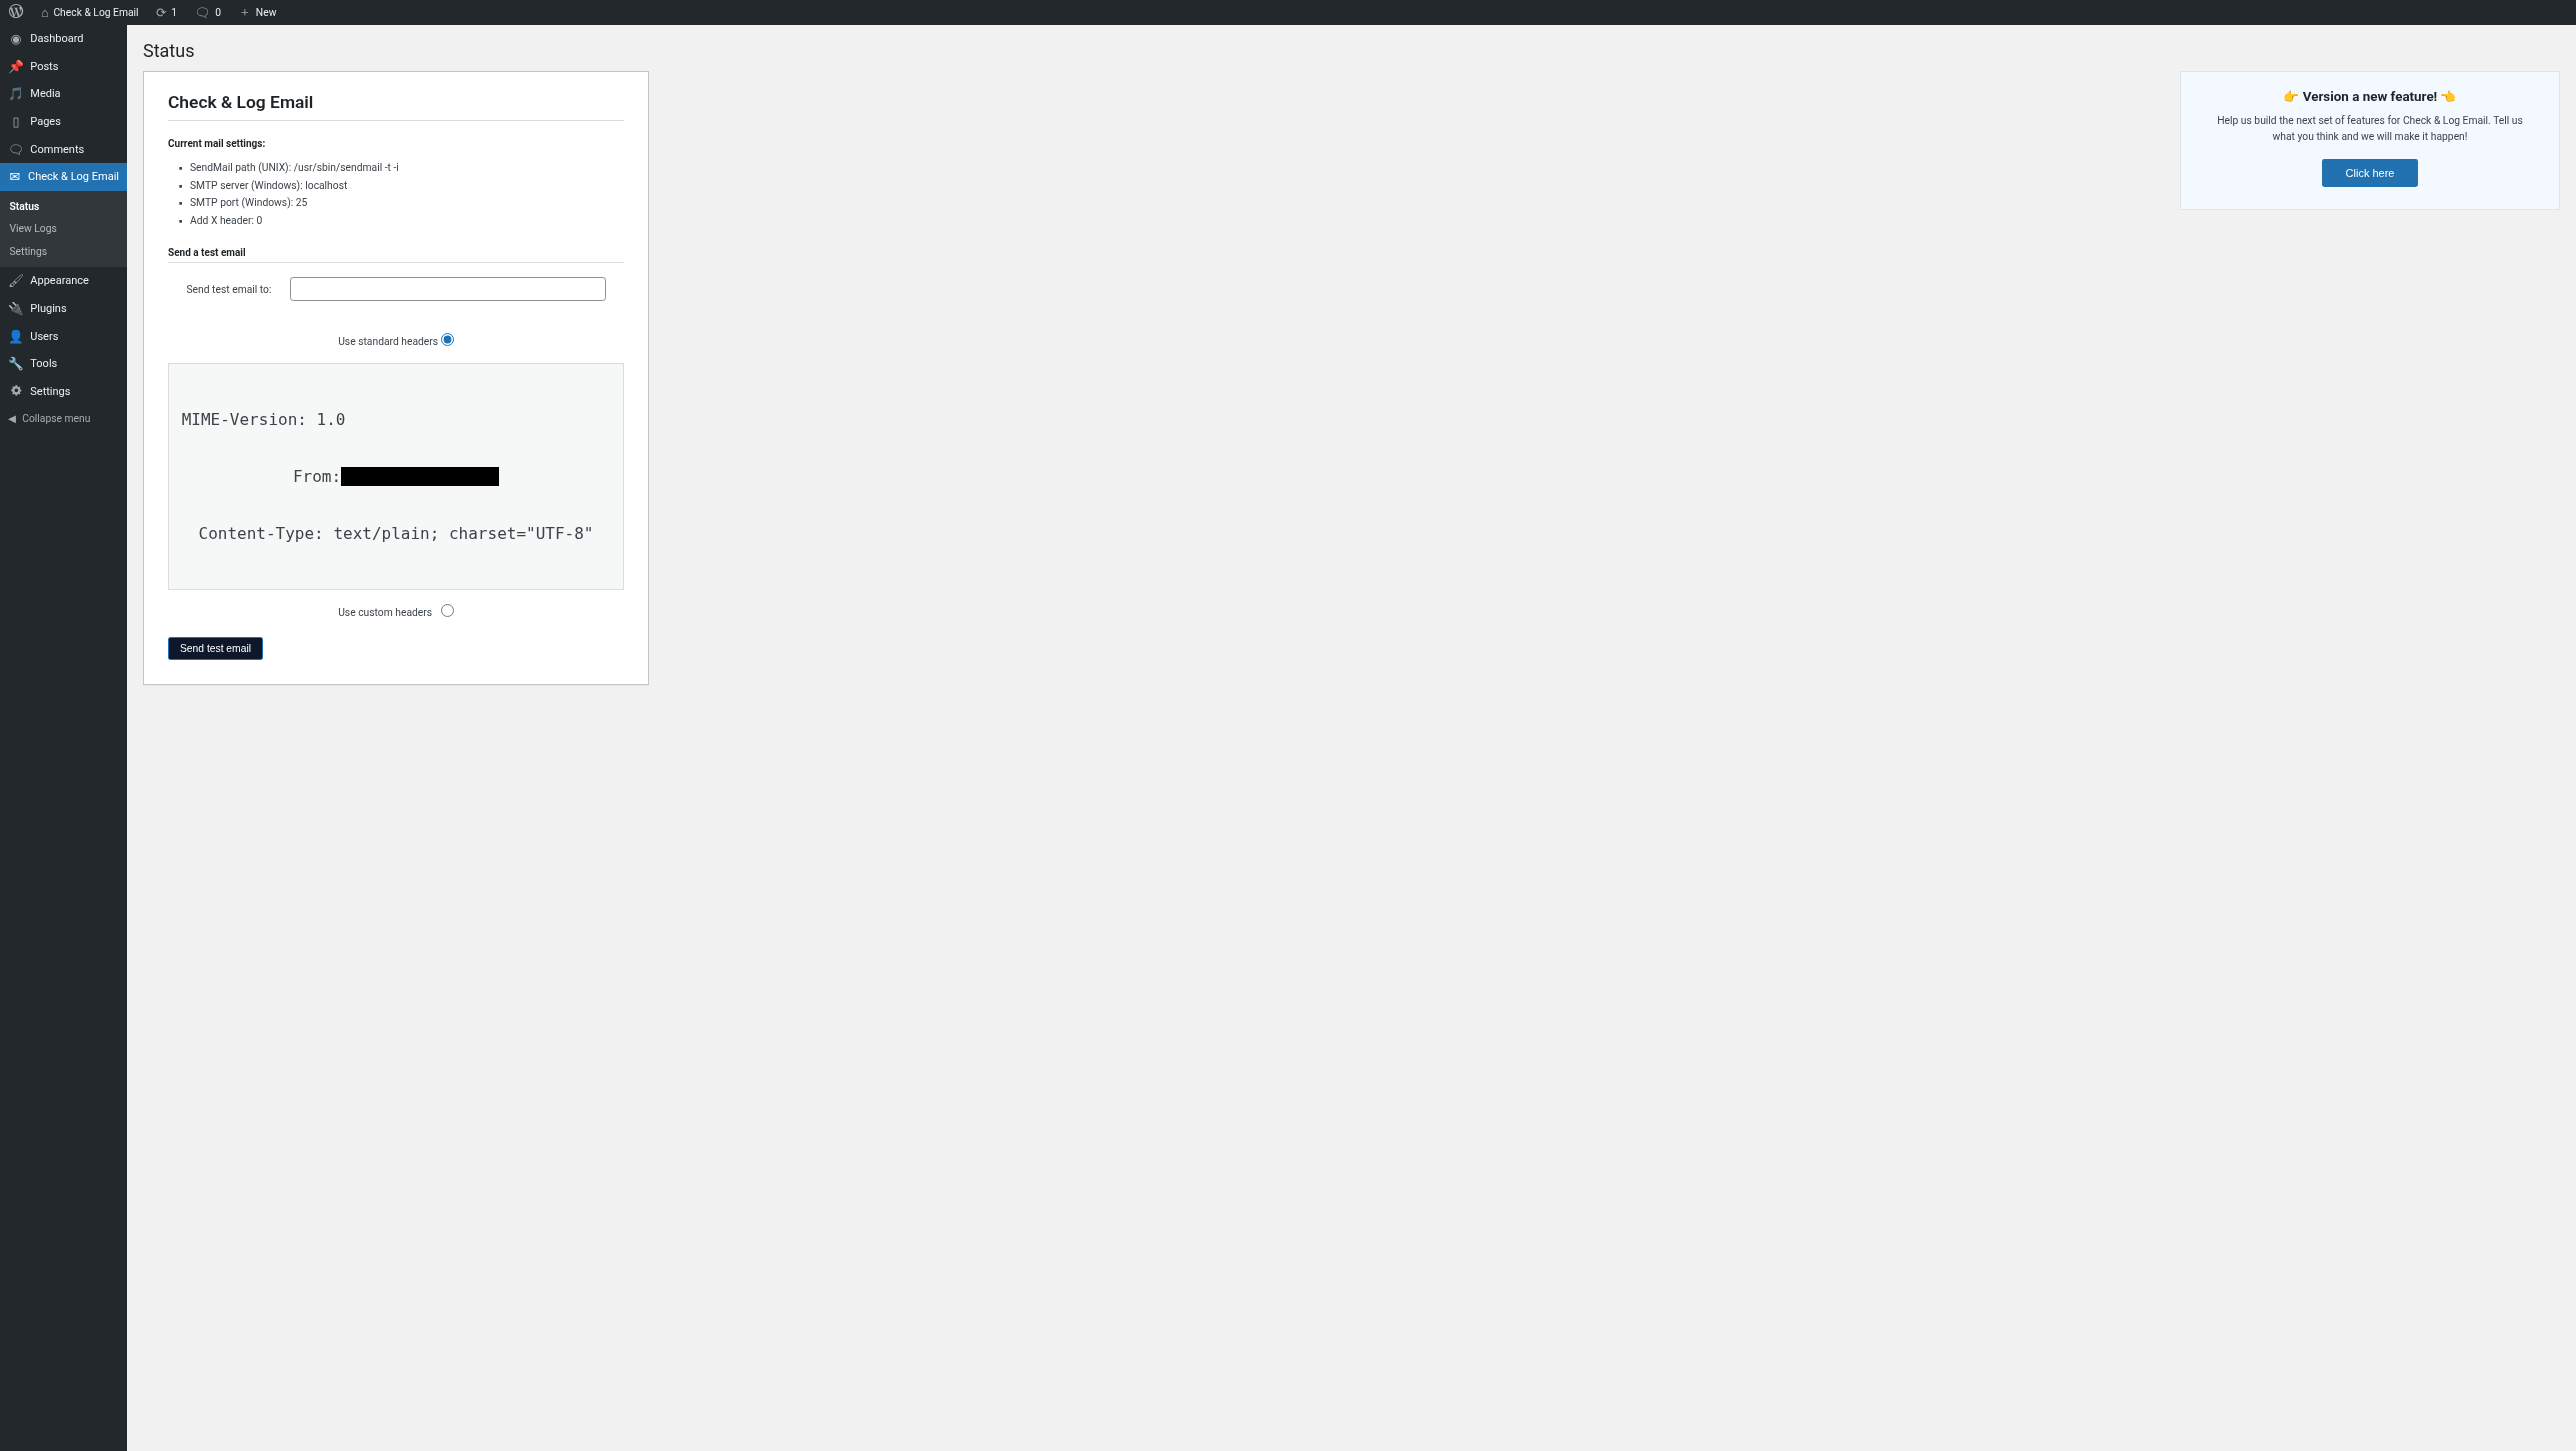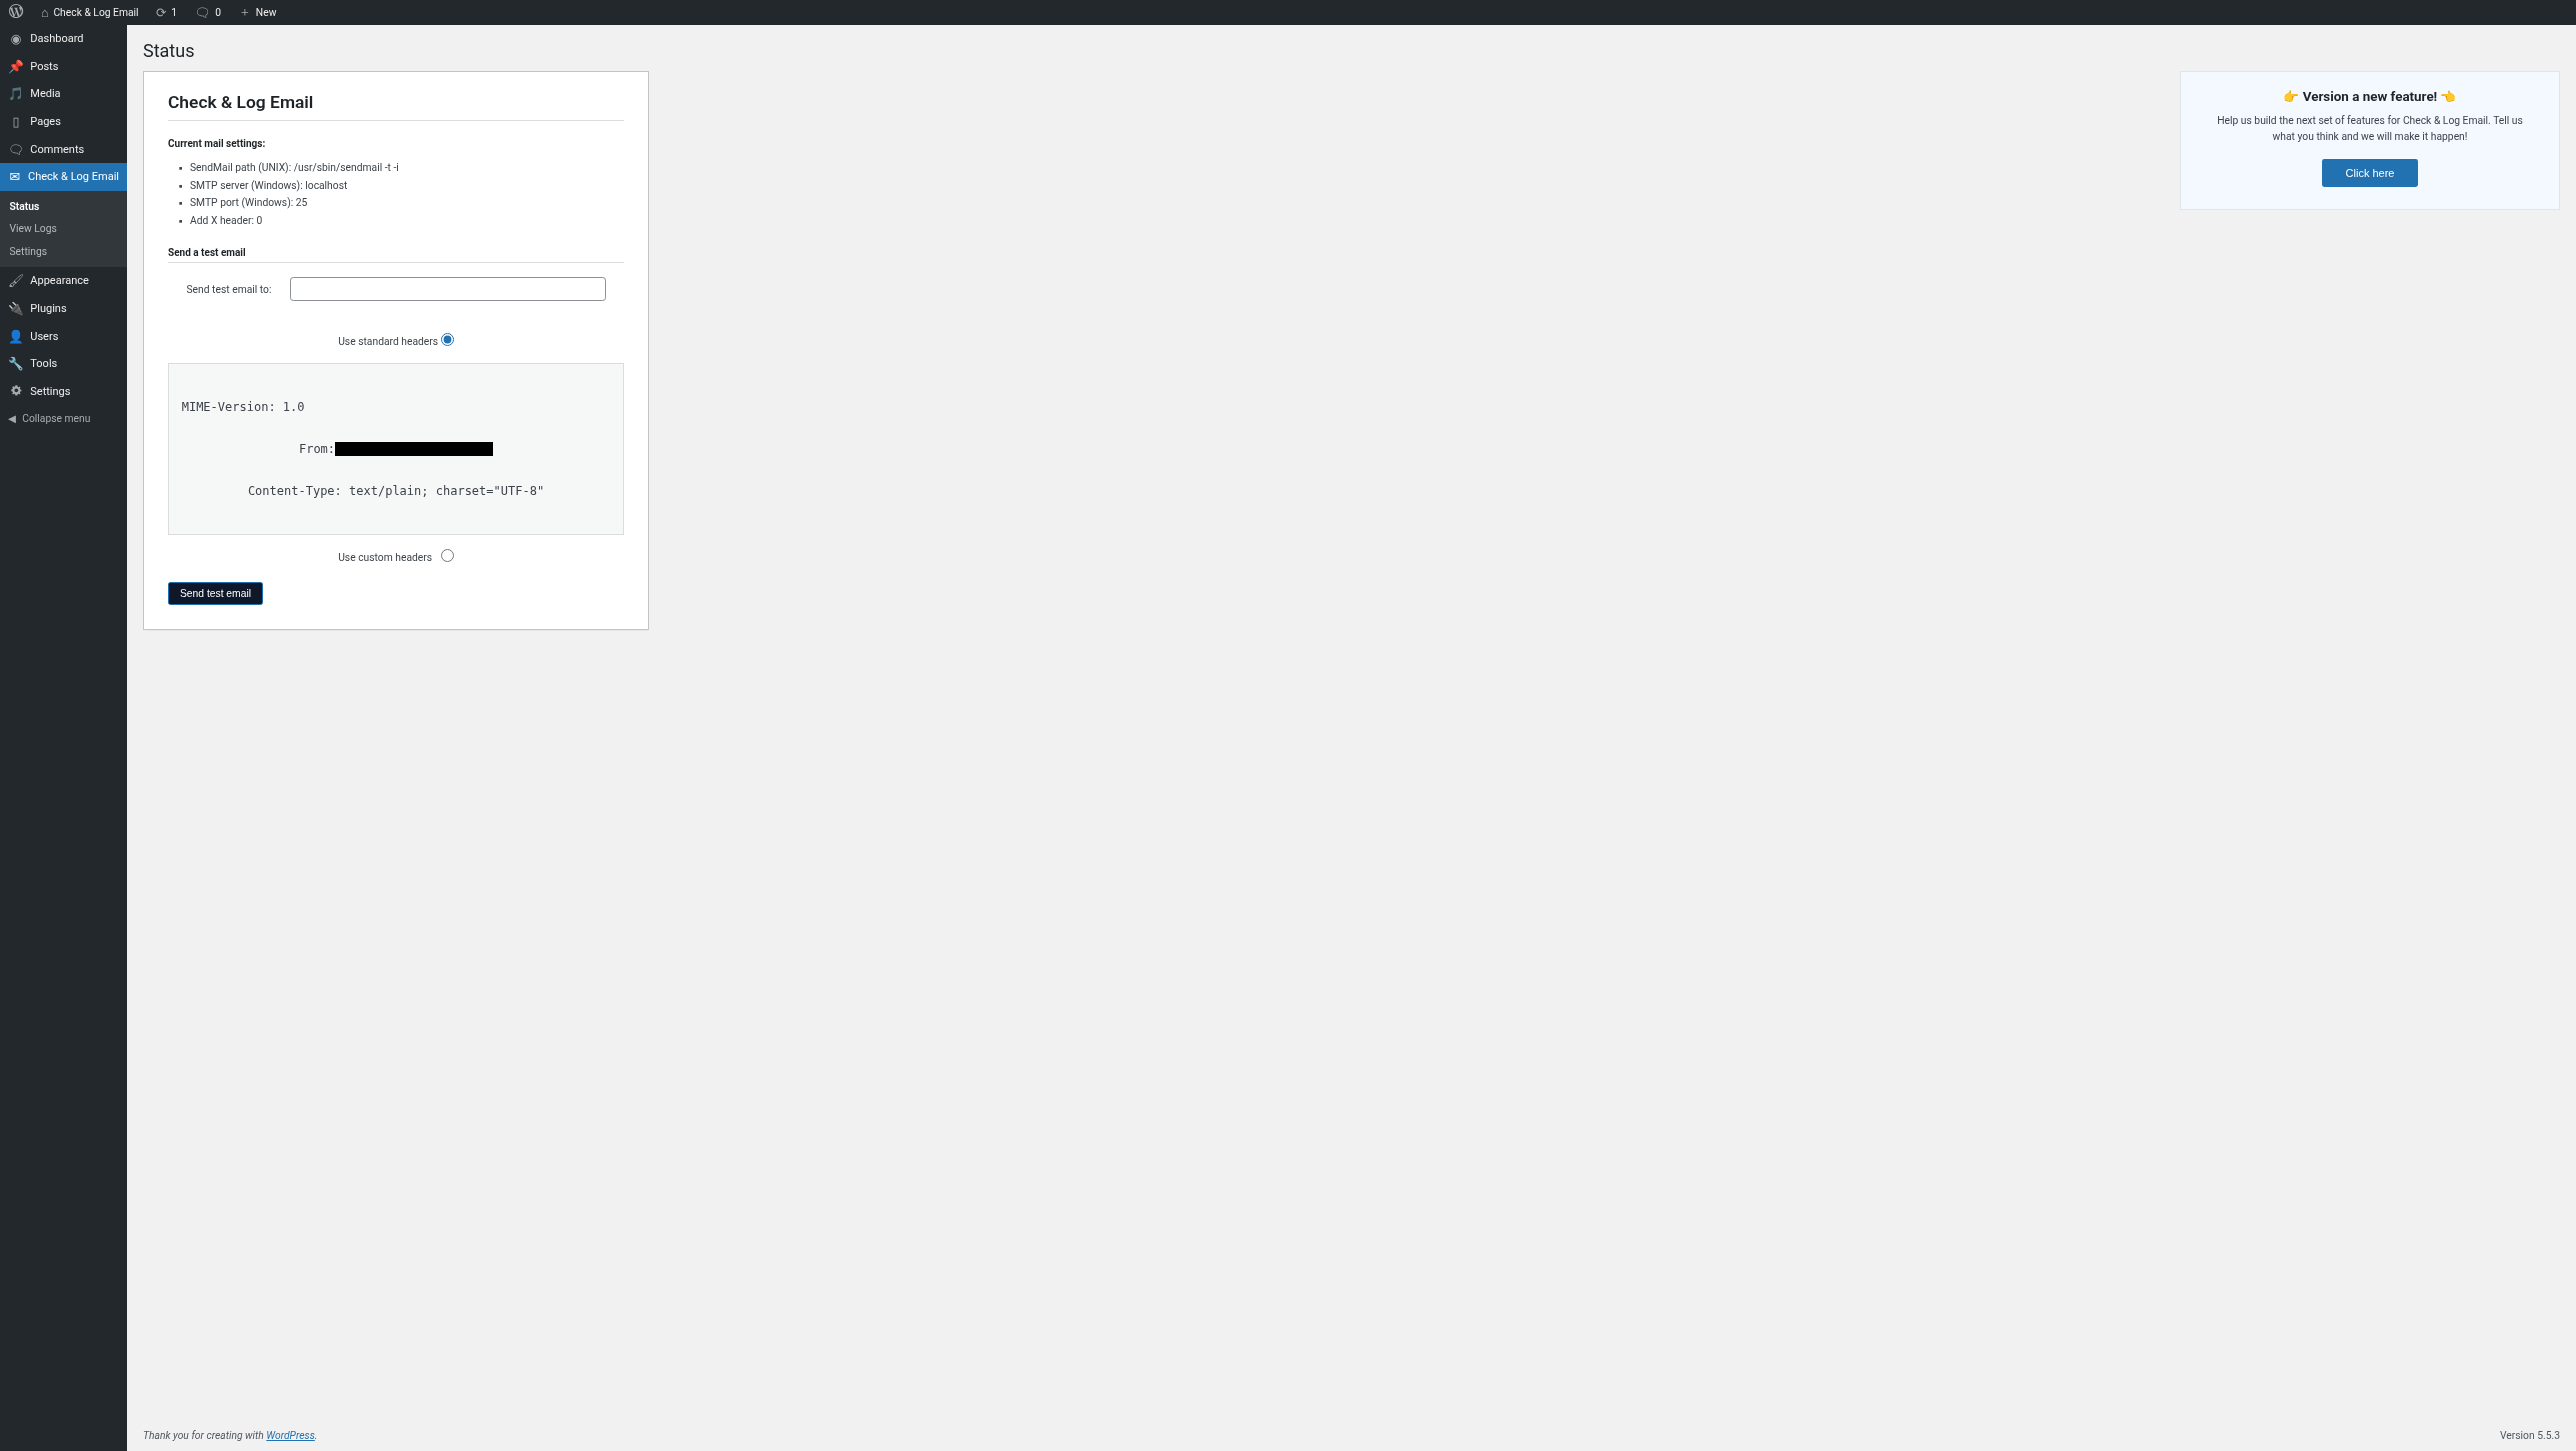--- a/index.html
+++ b/index.html
@@ -197,21 +197,21 @@
     input[type=radio] {
       width: 12.7px;
       height: 12.7px;
       accent-color: #2271b1;
     }
     .headers-preview {
       background: #f6f7f7;
       border: 0.8px solid #dcdcde;
       padding: 8px 12.7px;
       font-family: Menlo, Consolas, monaco, monospace;
-      font-size: 12px;
+      font-size: 16px;
       white-space: pre-wrap;
       margin-top: 14.2px;
       text-align: center;
     }
     .headers-preview .line1 {
       text-align: left;
     }
     .redact {
       background: #000;
       color: #000;
@@ -423,20 +423,14 @@
           <span class="emoji">👉</span>
           <span>Version a new feature!</span>
           <span class="emoji">👈</span>
         </div>
         <div class="promo-text">Help us build the next set of features for Check &amp; Log Email. Tell us what you think and we will make it happen!</div>
         <button class="promo-button">Click here</button>
       </div>
     </div>
   </div>
 
-  <div id="wpfooter">
-    <span>
-      <i><span>Thank you for creating with </span><a href="#">WordPress</a><span>.</span></i>
-    </span>
-    <span>Version 5.5.3</span>
-  </div>
 </div>
 
 
 </body></html>

